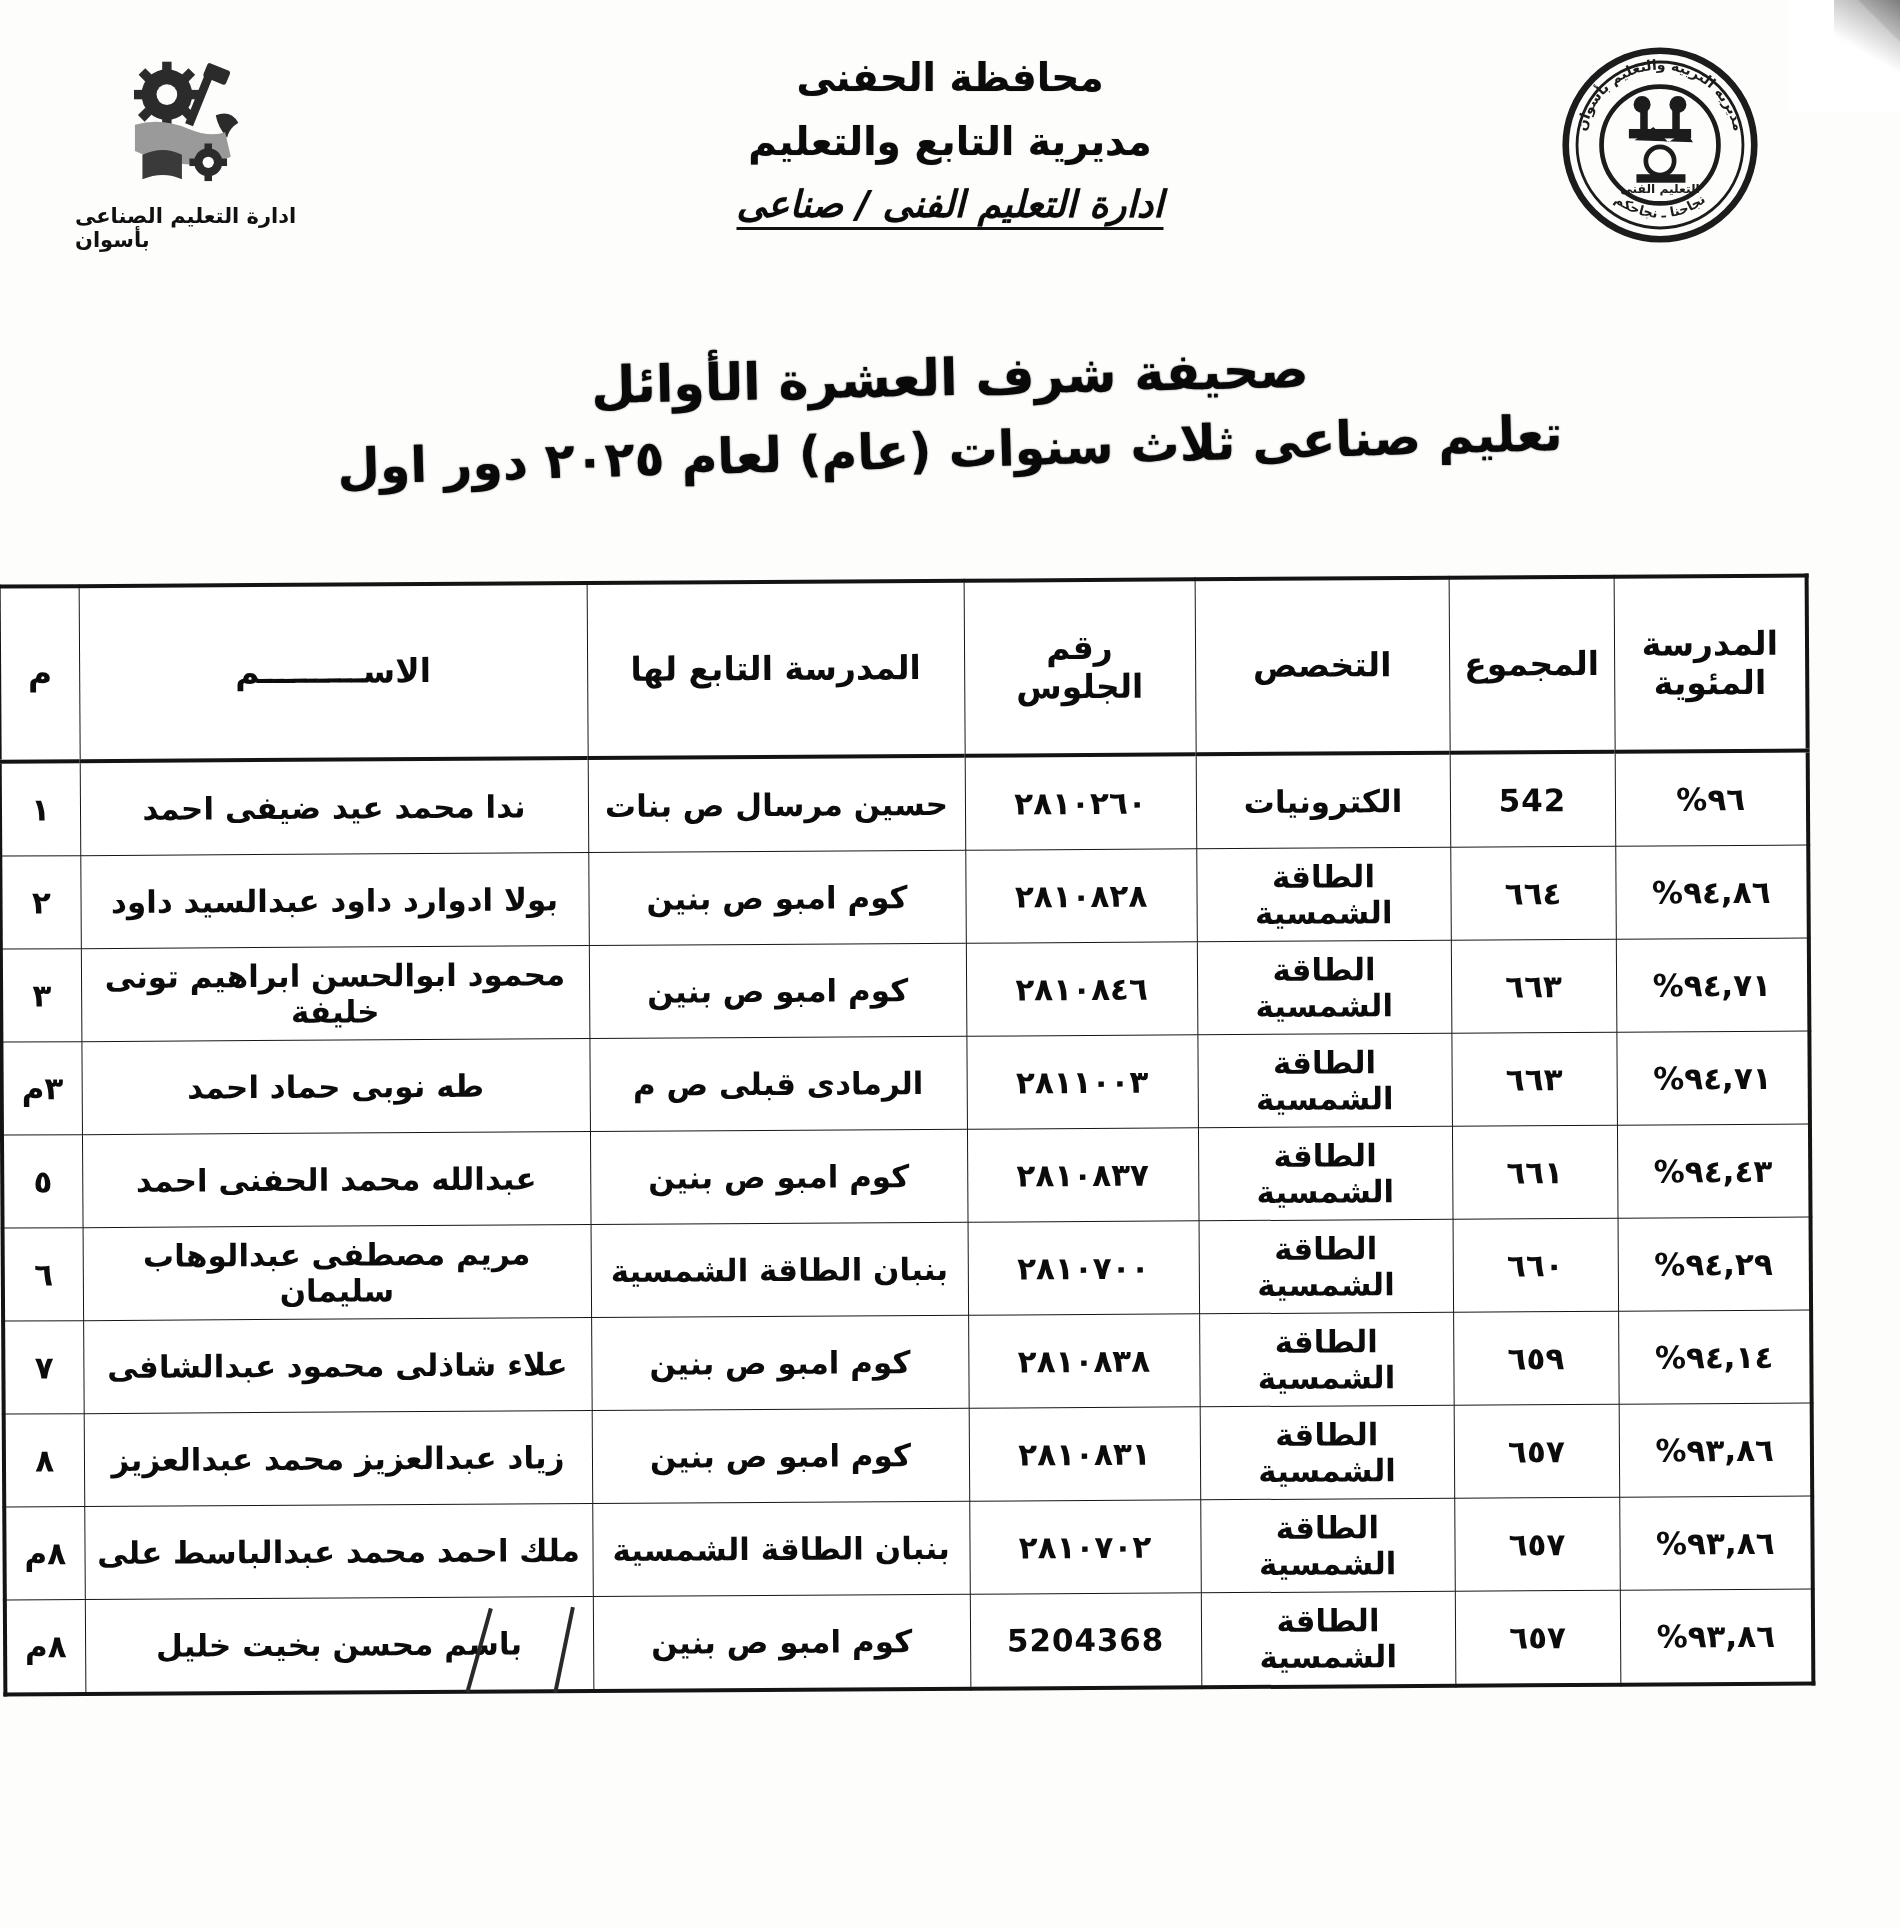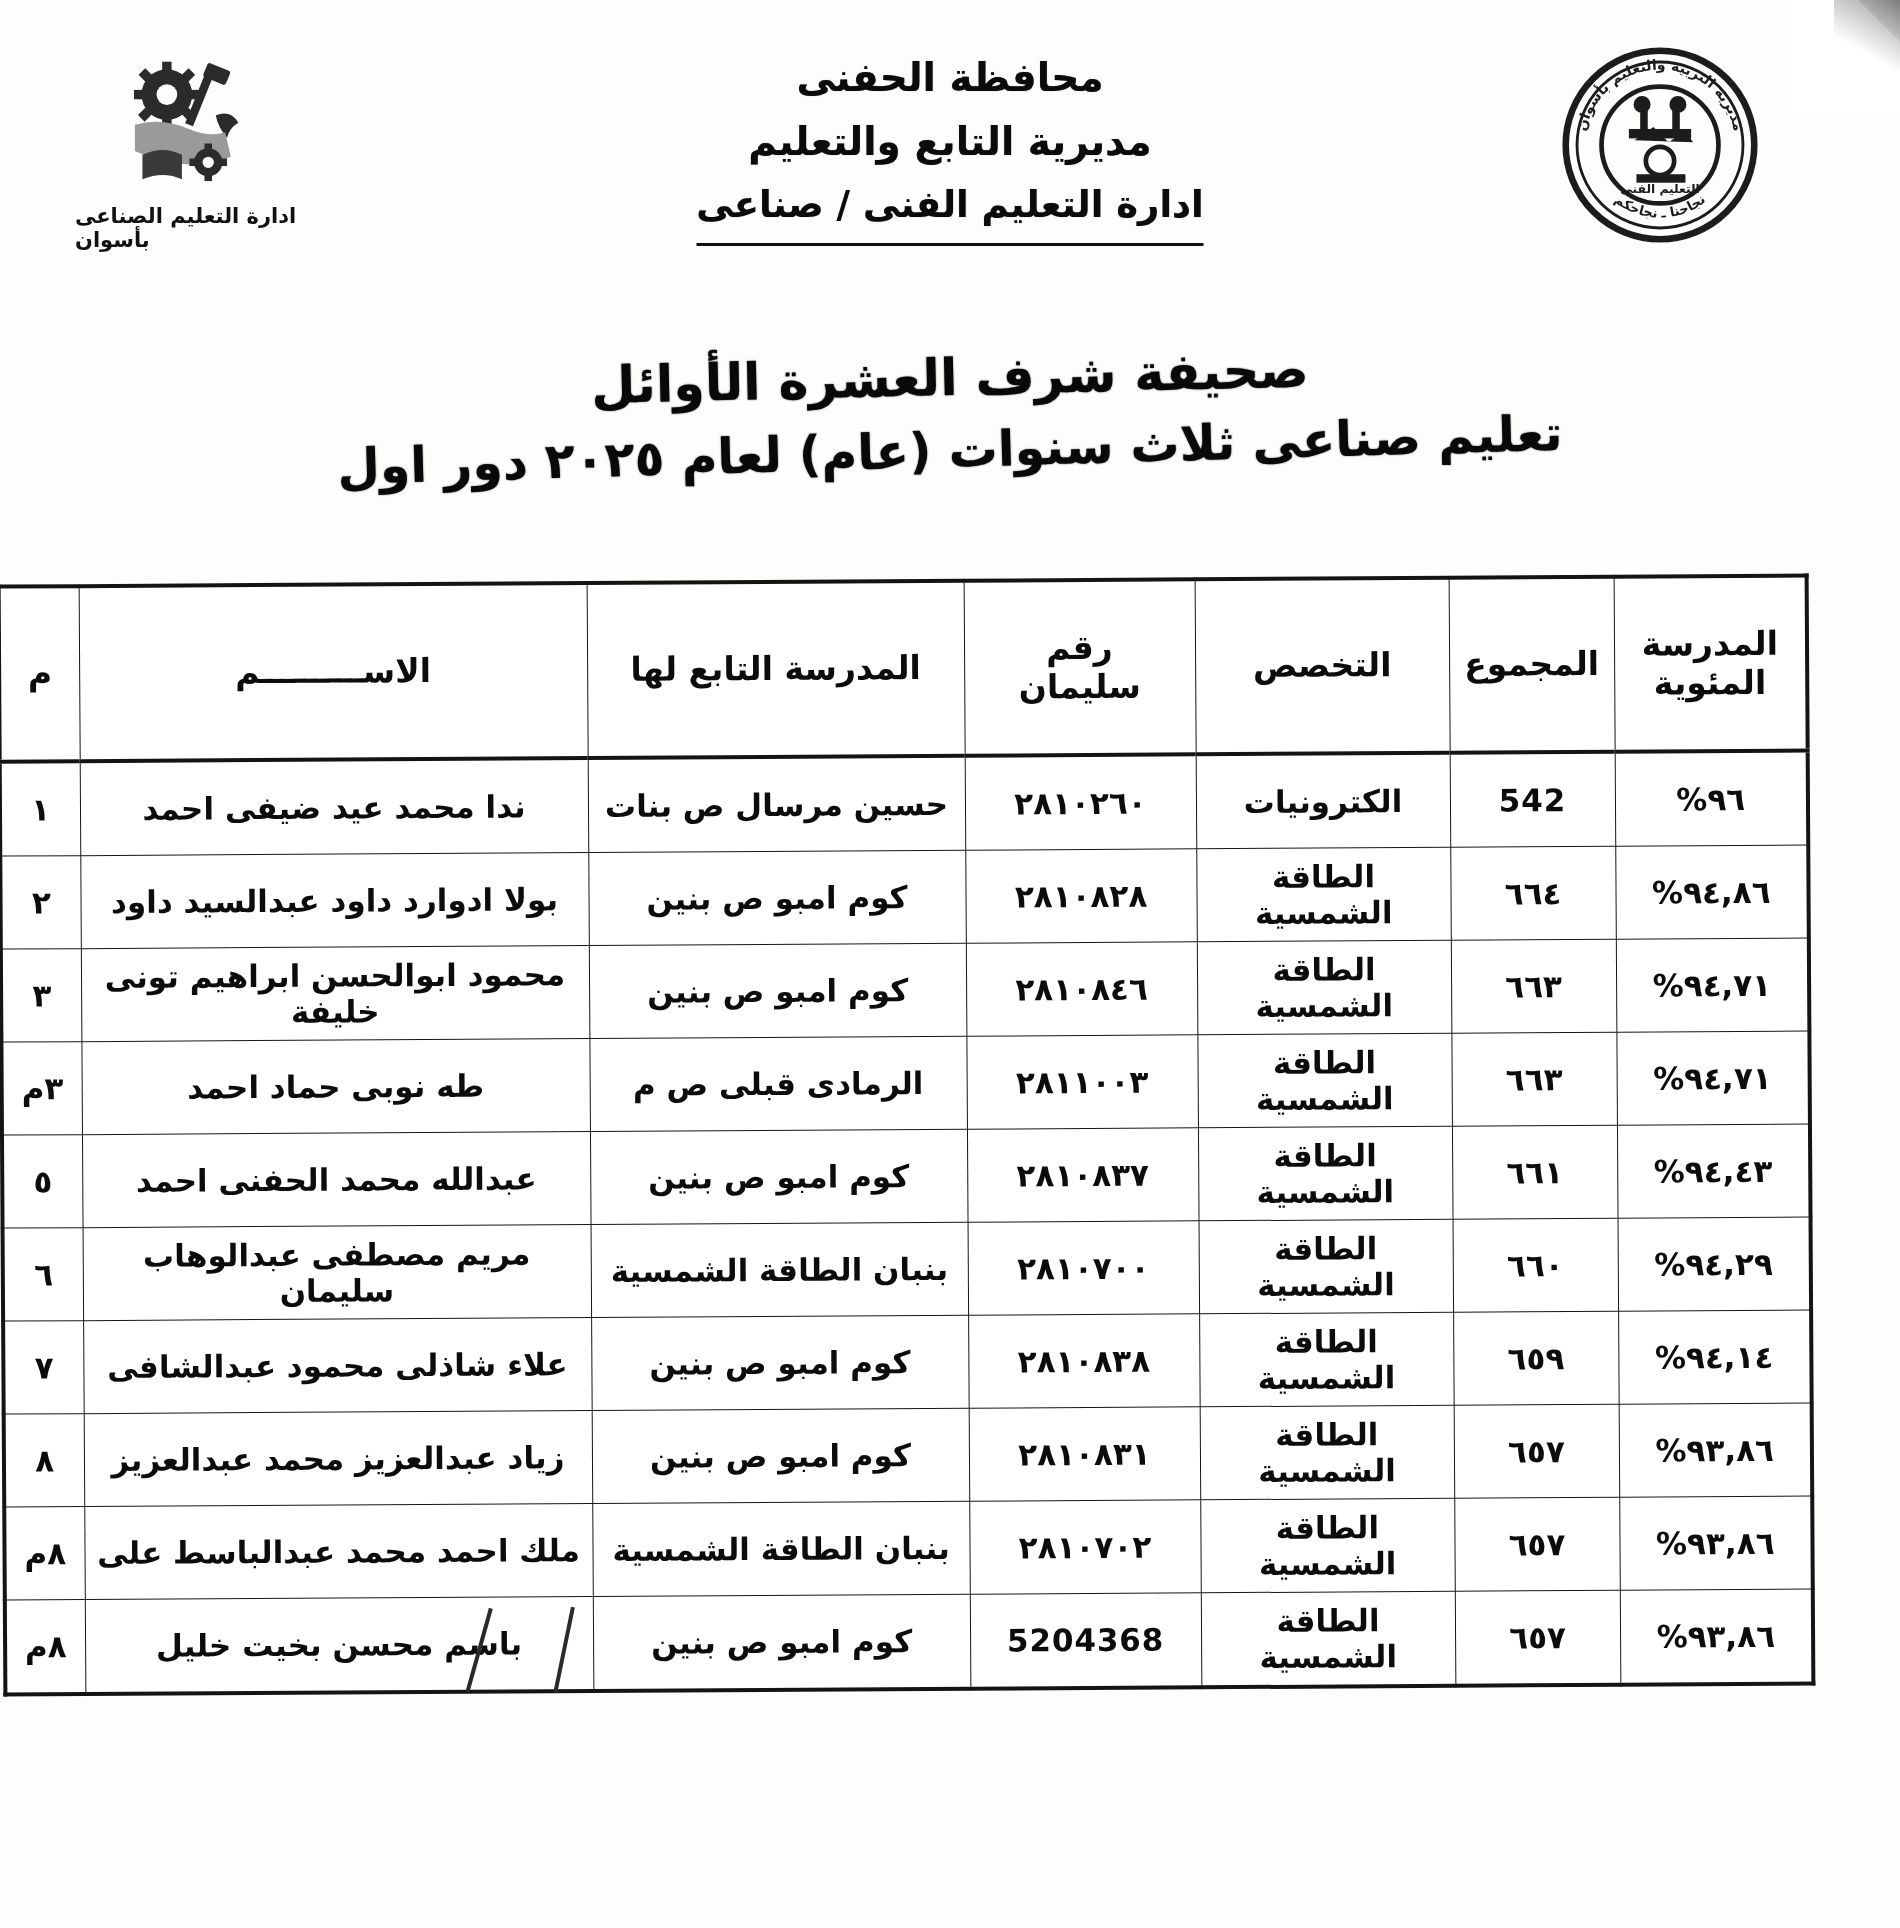--- a/index.html
+++ b/index.html
@@ -61,21 +61,22 @@
     color: #0b0b0b;
     letter-spacing: 0px;
     text-shadow: 0 0 0.9px rgba(0,0,0,.55);
   }
   .hdr-line.l1 { font-size: 39px; margin-bottom: 19px; }
   .hdr-line.l2 { font-size: 39px; margin-bottom: 19px; }
   .hdr-line.l3 {
     font-size: 37px;
     display: inline-block;
     border-bottom: 3.8px solid #111;
-    padding-bottom: 17px;
+    padding-bottom: 1px;
+    font-style: italic;
   }
 
   
   .logo-left {
     position: absolute;
     left: 75px;
     top: 19px;
     width: 226px;
     text-align: left;
   }
@@ -304,21 +305,21 @@
     <thead>
       <tr>
         <th>
           <span>المدرسة</span><br>
           <span>المئوية</span>
         </th>
         <th>المجموع</th>
         <th>التخصص</th>
         <th>
           <span>رقم</span><br>
-          <span>سليمان</span>
+          <span>الجلوس</span>
         </th>
         <th>المدرسة التابع لها</th>
         <th>الاســـــــــم</th>
         <th>م</th>
       </tr>
     </thead>
     <tbody id="honor-body">
         <tr>
           <td class="c-pct">٩٦%</td>
           <td class="c-total">542</td>

